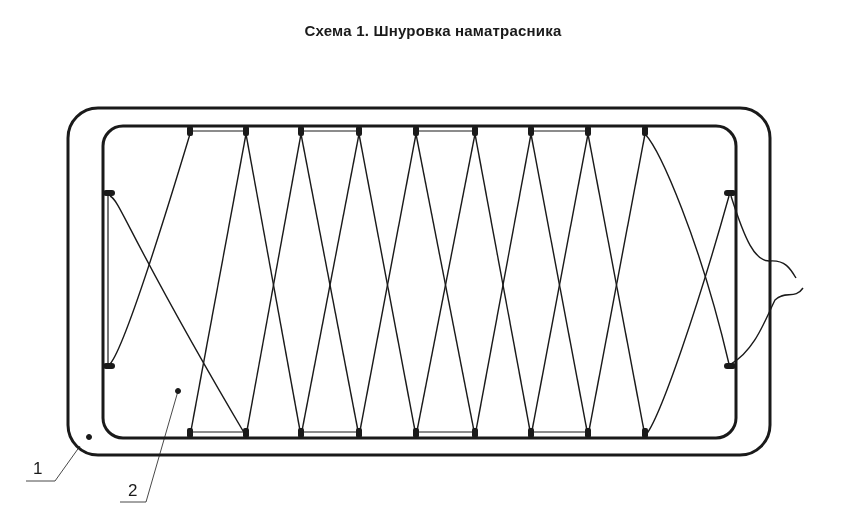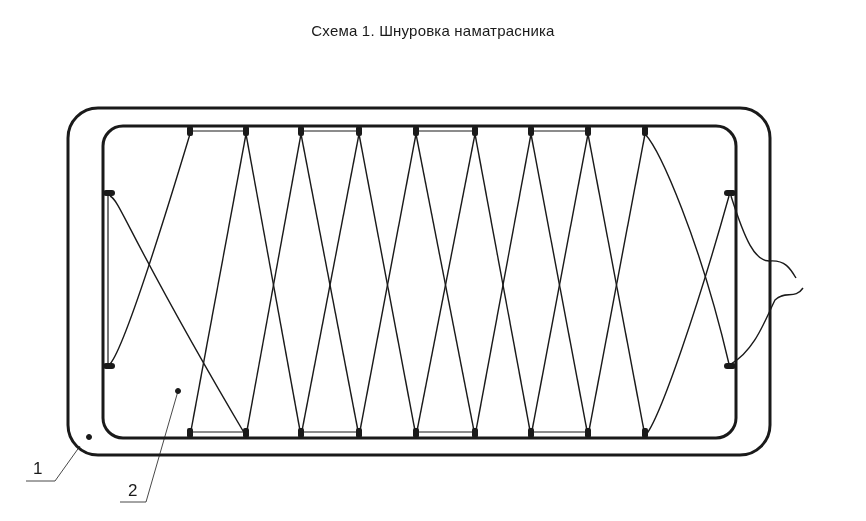--- a/index.html
+++ b/index.html
@@ -1,19 +1,19 @@
 <!DOCTYPE html>
 <html><head>
   <meta charset="utf-8">
   <style>
     html, body { margin: 0; padding: 0; background: #ffffff; }
     body { width: 866px; height: 521px; position: relative; overflow: hidden; }
     .title {
       position: absolute; left: 0; top: 22px; width: 866px; text-align: center;
-      font-family: "Liberation Sans", sans-serif; font-weight: normal; font-size: 15px;
+      font-family: "Liberation Sans", sans-serif; font-weight: bold; font-size: 15px;
       color: #1a1a1a; letter-spacing: 0.2px;
     }
     svg.diagram { position: absolute; left: 0; top: 0; }
     .label {
       position: absolute; font-family: "Liberation Sans", sans-serif; font-size: 17px; color: #1a1a1a;
     }
   </style>
 </head>
 <body>
 

